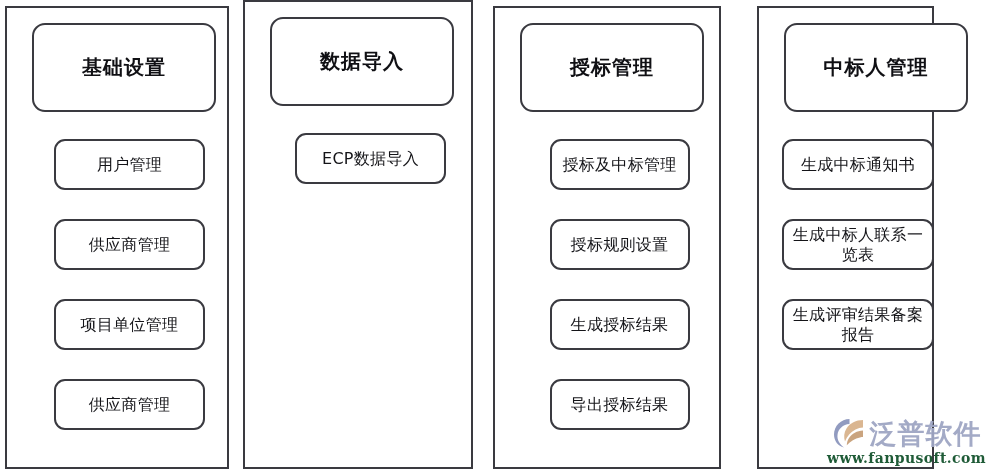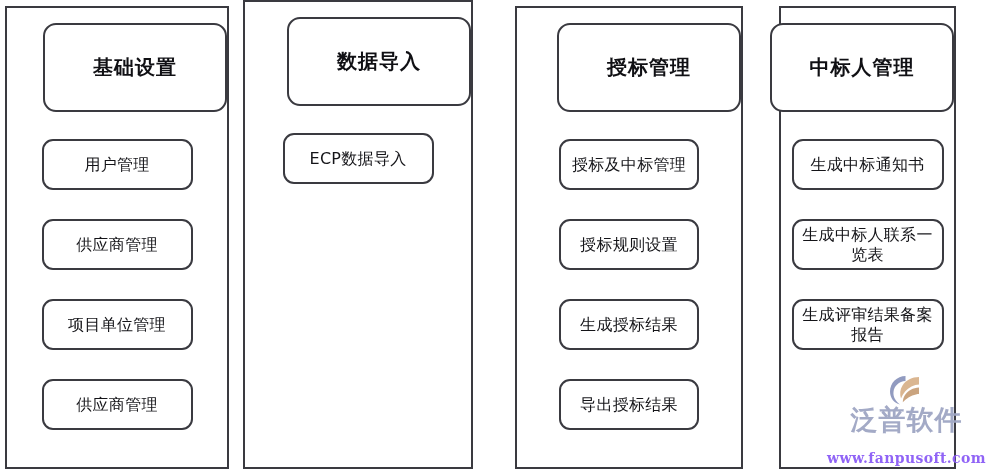--- a/index.html
+++ b/index.html
@@ -32,26 +32,27 @@
     align-items: stretch;
     box-sizing: border-box;
   }
   .column {
     position: relative;
     box-sizing: border-box;
     border: 2px solid #3a3a40;
     background: #ffffff;
     display: flex;
     flex-direction: column;
-    align-items: flex-end;
+    align-items: flex-start;
     padding-top: 15px;
+    padding-left: 25px;
   }
   .col-1 { width: 224px; margin-left: 5px; margin-top: 6px;  margin-bottom: 6px; }
   .col-2 { width: 230px; margin-left: 14px; margin-bottom: 6px; }
-  .col-3 { width: 228px; margin-left: 42px; margin-top: 6px; margin-bottom: 6px; }
+  .col-3 { width: 228px; margin-left: 20px; margin-top: 6px; margin-bottom: 6px; }
   .col-4 { width: 177px; margin-left: 36px; margin-top: 6px; margin-bottom: 6px; }
 
   
   .header-box {
     box-sizing: border-box;
     width: 184px;
     height: 89px;
     border: 2px solid #3a3a40;
     border-radius: 13px;
     background: #ffffff;
@@ -112,42 +113,42 @@
     bottom: 9px;
     display: flex;
     flex-direction: column;
     align-items: center;
     opacity: 0.95;
     pointer-events: none;
     user-select: none;
   }
   .wm-row {
     display: flex;
-    flex-direction: column;
+    flex-direction: row;
     align-items: center;
   }
   .wm-mark {
     width: 34px;
     height: 32px;
     margin-right: 4px;
     flex: 0 0 auto;
   }
   .wm-name {
     font-size: 27px;
     font-weight: bold;
     color: #9fa6c4;
     letter-spacing: 1px;
     line-height: 1;
   }
   .wm-url {
     font-size: 14px;
     font-weight: bold;
-    color: #8b5cf6;
+    color: #14532d;
     letter-spacing: 0.4px;
-    margin-top: 17px;
+    margin-top: 1px;
     font-family: "DejaVu Serif", "Liberation Serif", serif;
     text-align: center;
   }
 </style>
 </head>
 <body>
 
 <div id="canvas">
 
   <div class="columns">

